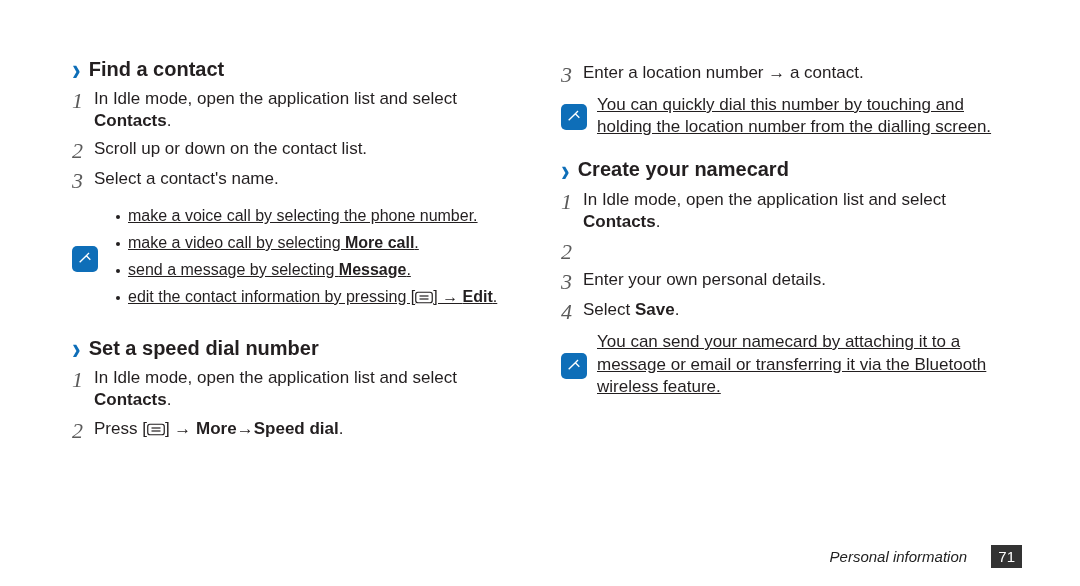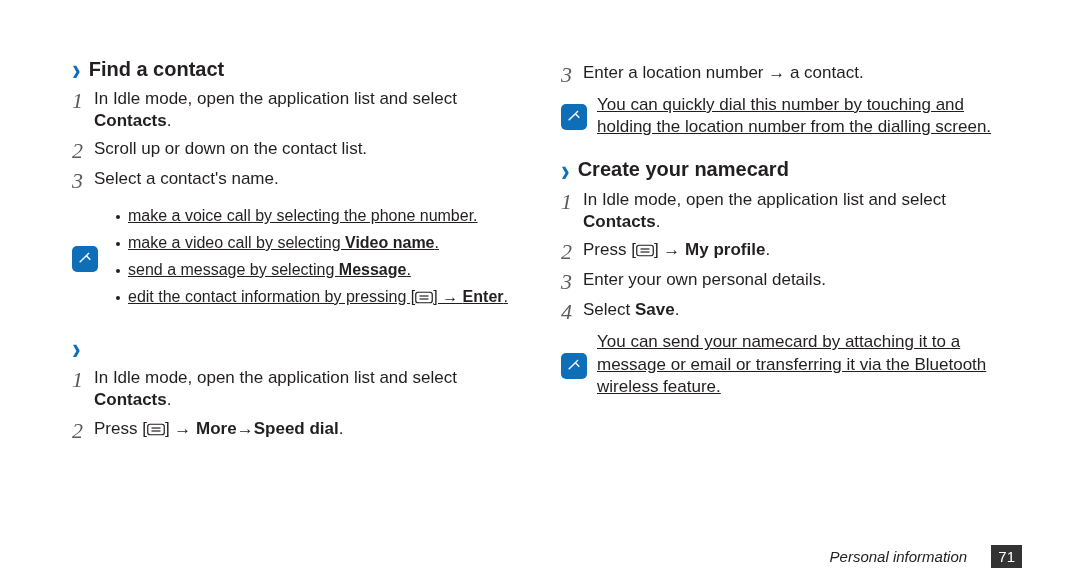--- a/index.html
+++ b/index.html
@@ -86,47 +86,48 @@
           </span>
           <div class="note-body">
             <div class="bullets">
               <div class="bullet">
                 <span class="bullet-dot"></span>
                 <span class="bullet-text">make a voice call by selecting the phone number.</span>
               </div>
               <div class="bullet">
                 <span class="bullet-dot"></span>
                 <span class="bullet-text">
-                  <span>make a video call by selecting </span><span class="strong">Video name</span><span>.</span>
+                  <span>make a video call by selecting </span><span class="strong">More call</span><span>.</span>
                 </span>
               </div>
               <div class="bullet">
                 <span class="bullet-dot"></span>
                 <span class="bullet-text">
                   <span>send a message by selecting </span><span class="strong">Message</span><span>.</span>
                 </span>
               </div>
               <div class="bullet">
                 <span class="bullet-dot"></span>
                 <span class="bullet-text">
                   <span>edit the contact information by pressing [</span><span class="menu-key"><svg viewBox="0 0 24 16">
                         <rect x="1" y="1" width="22" height="14" rx="3" fill="none" stroke="#231f20" stroke-width="1.6"></rect>
                         <line x1="6" y1="6" x2="18" y2="6" stroke="#231f20" stroke-width="1.6"></line>
                         <line x1="6" y1="10" x2="18" y2="10" stroke="#231f20" stroke-width="1.6"></line>
-                      </svg></span><span>] → </span><span class="strong">Enter</span><span>.</span>
+                      </svg></span><span>] → </span><span class="strong">Edit</span><span>.</span>
                 </span>
               </div>
             </div>
           </div>
         </div>
       </div>
 
       <div class="section">
         <div class="section-head">
           <span class="chevron">›</span>
+          <span class="section-title">Set a speed dial number</span>
         </div>
 
         <div class="step">
           <span class="step-num">1</span>
           <span class="step-body">
             <span>In Idle mode, open the application list and select </span><span class="strong">Contacts</span><span>.</span>
           </span>
         </div>
 
         <div class="step">
@@ -167,27 +168,20 @@
 
         <div class="step">
           <span class="step-num">1</span>
           <span class="step-body">
             <span>In Idle mode, open the application list and select </span><span class="strong">Contacts</span><span>.</span>
           </span>
         </div>
 
         <div class="step">
           <span class="step-num">2</span>
-          <span class="step-body">
-            <span>Press [</span><span class="menu-key"><svg viewBox="0 0 24 16">
-                  <rect x="1" y="1" width="22" height="14" rx="3" fill="none" stroke="#231f20" stroke-width="1.6"></rect>
-                  <line x1="6" y1="6" x2="18" y2="6" stroke="#231f20" stroke-width="1.6"></line>
-                  <line x1="6" y1="10" x2="18" y2="10" stroke="#231f20" stroke-width="1.6"></line>
-                </svg></span><span>] → </span><span class="strong">My profile</span><span>.</span>
-          </span>
         </div>
 
         <div class="step">
           <span class="step-num">3</span>
           <span class="step-body">Enter your own personal details.</span>
         </div>
 
         <div class="step">
           <span class="step-num">4</span>
           <span class="step-body">

